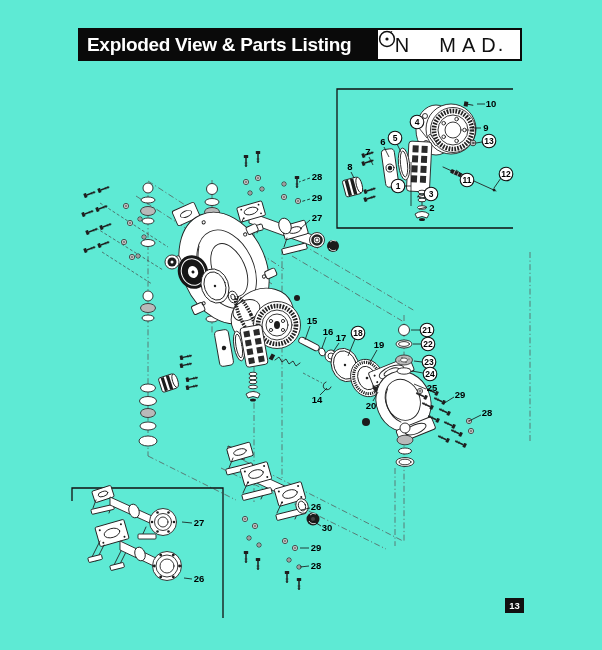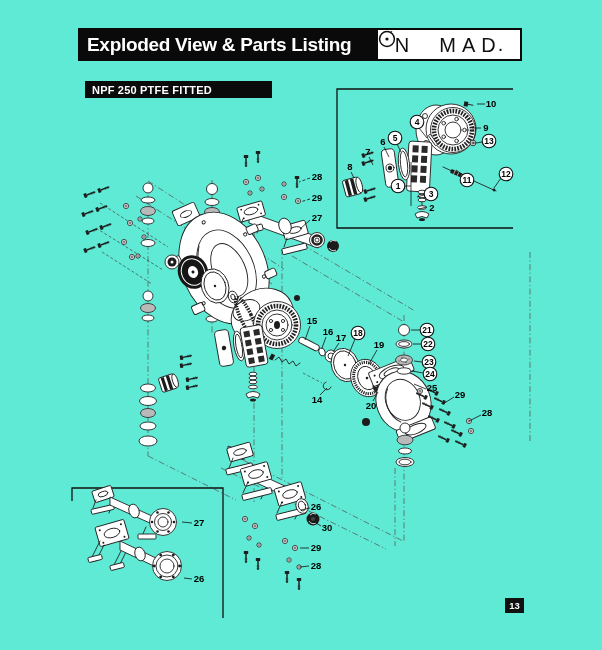--- a/index.html
+++ b/index.html
@@ -52,23 +52,20 @@
         <circle cx="9" cy="9" r="1.6" fill="#111"></circle>
         <line x1="12.5" y1="2.6" x2="14" y2="1.4" stroke="#111" stroke-width="1.2"></line>
       </svg>
     </span>
     <span class="logo-letter">M</span>
     <span class="logo-letter">A</span>
     <span class="logo-letter">D</span>
     <span class="logo-period">.</span>
   </div>
 
-  <div class="sub-bar">
-    <span class="sub-title">NPF 250 PTFE FITTED</span>
-  </div>
 
   <div class="page-num">13</div>
 
   <svg width="602" height="650" viewBox="0 0 602 650">
     <defs>
       <g id="bolt">
         <rect x="0" y="-2.2" width="3" height="4.4" rx="0.5" fill="#1e1e1e"></rect>
         <line x1="3" y1="0" x2="12" y2="0" stroke="#1e1e1e" stroke-width="1.5"></line>
         <line x1="8" y1="-1.4" x2="8" y2="1.4" stroke="#1e1e1e" stroke-width="0.6"></line>
         <line x1="10.3" y1="-1.4" x2="10.3" y2="1.4" stroke="#1e1e1e" stroke-width="0.6"></line>

